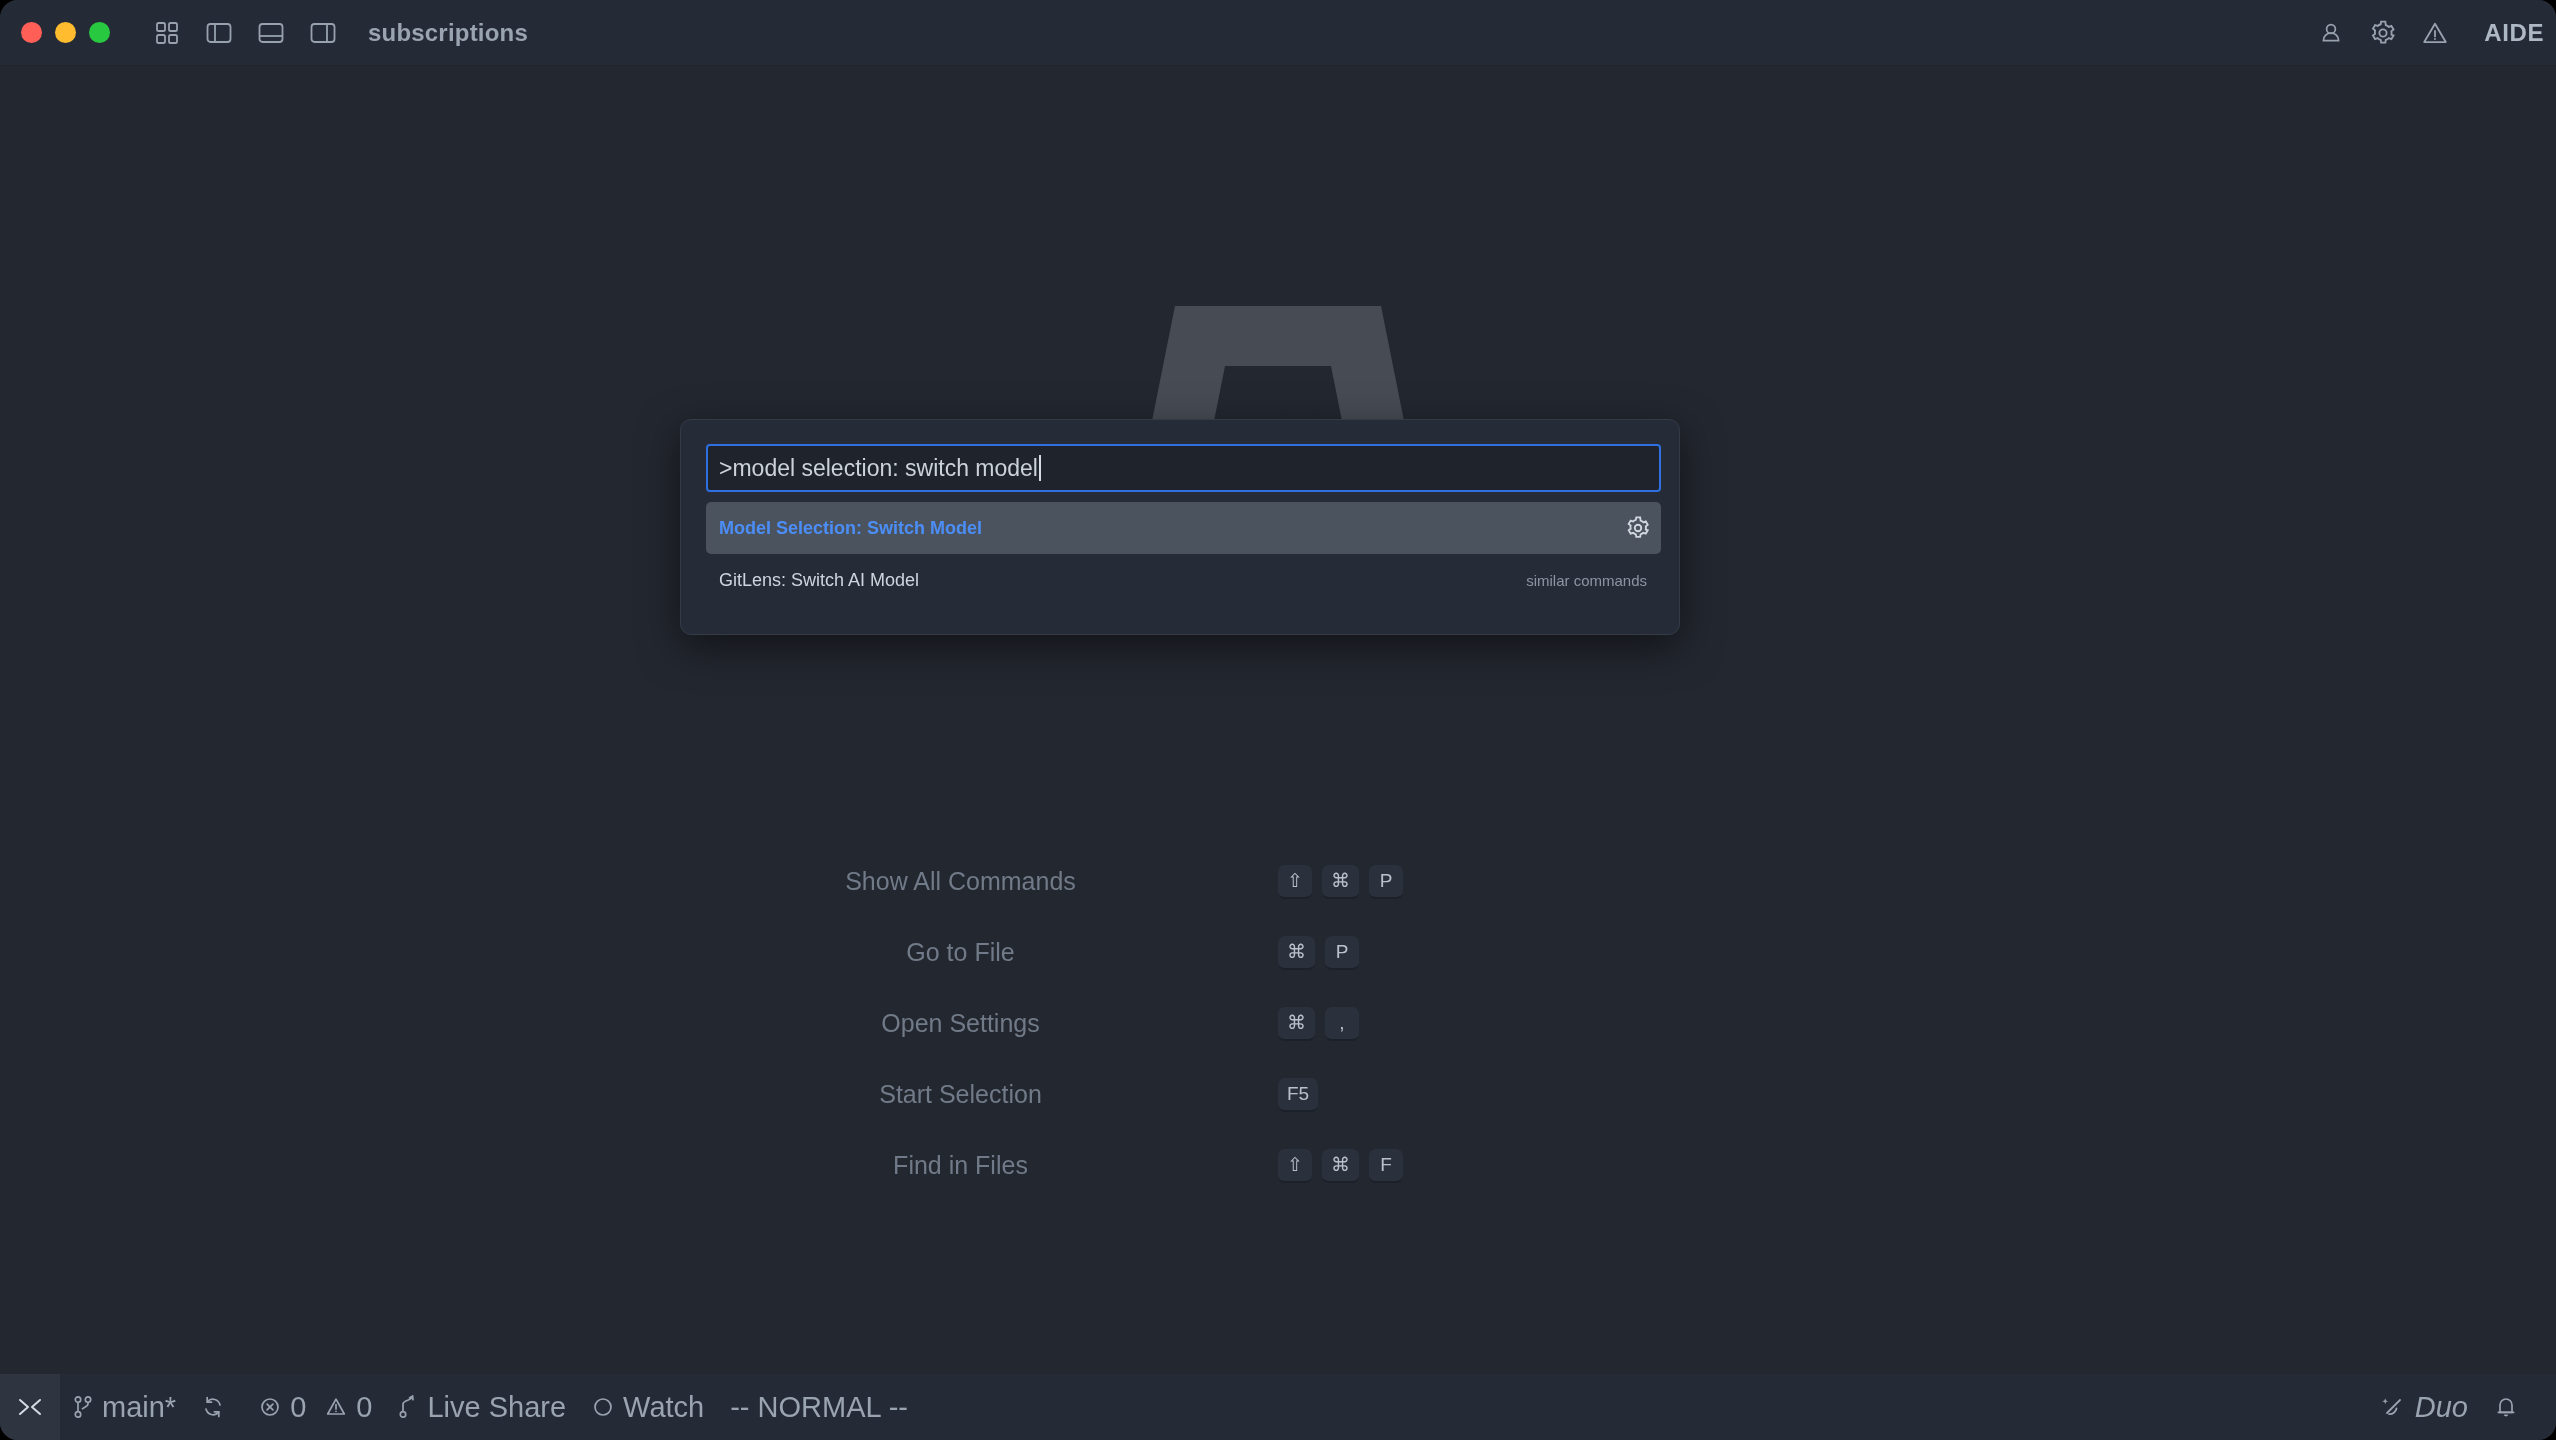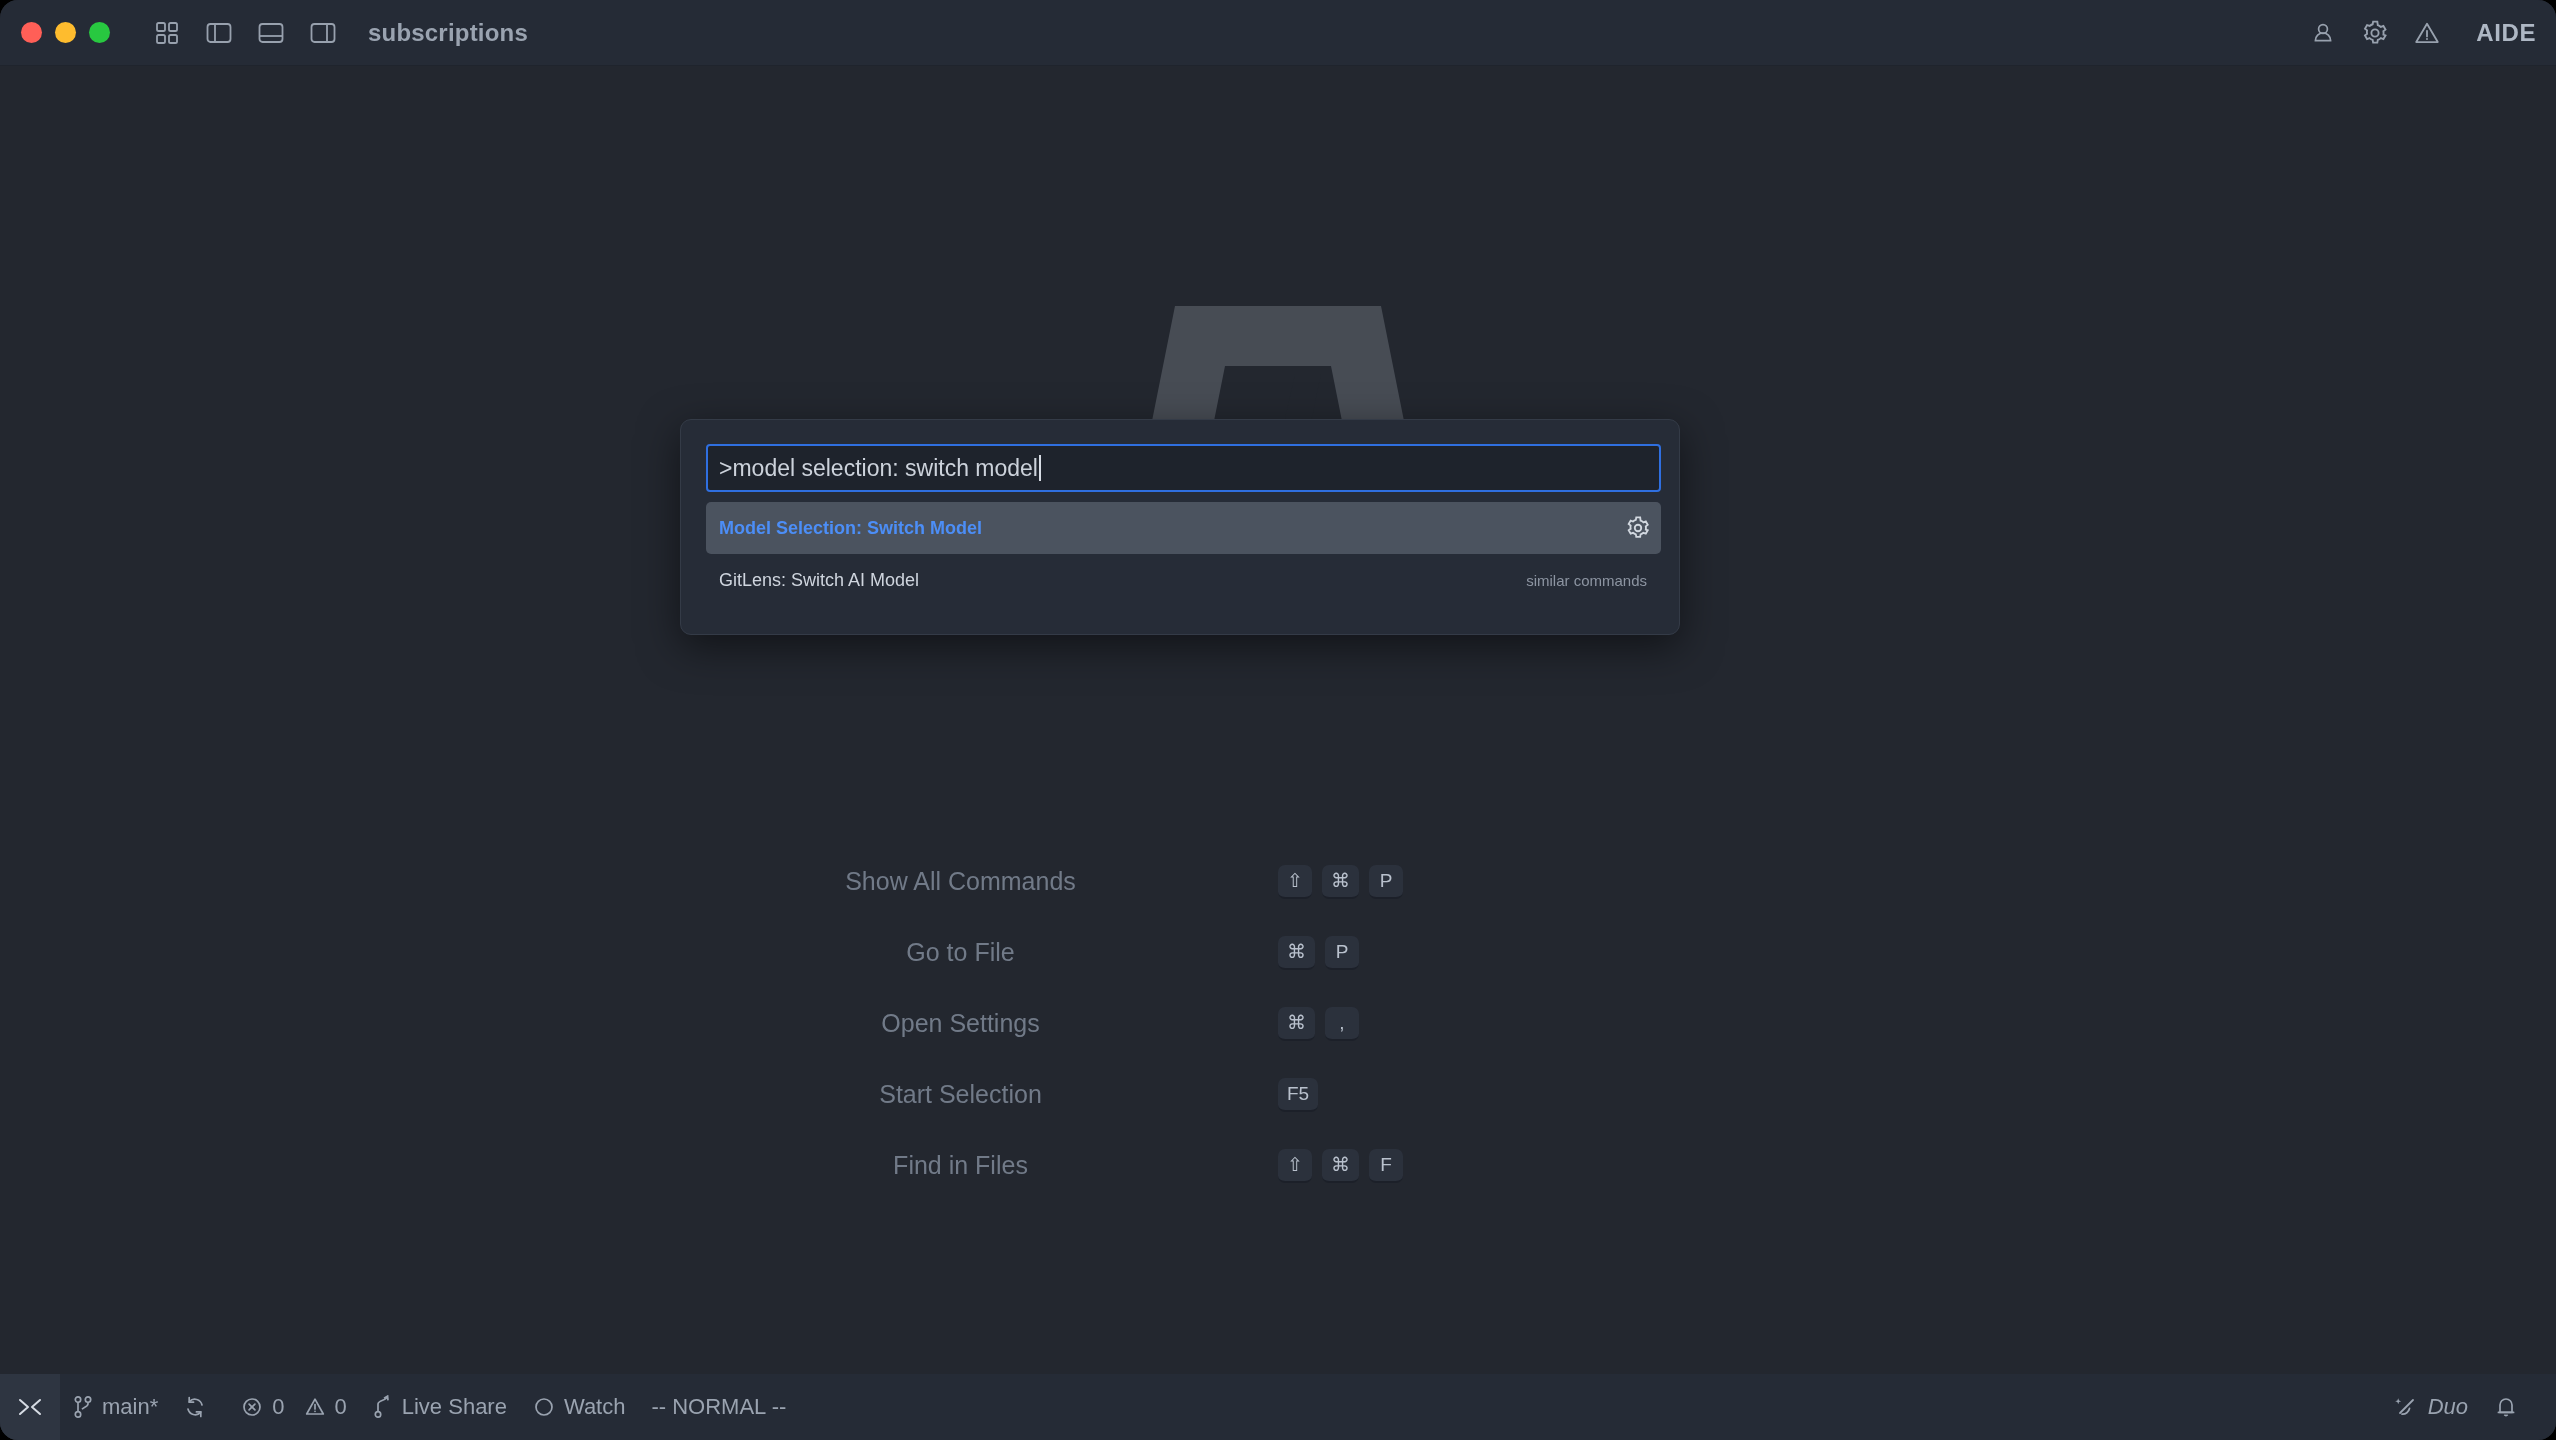--- a/index.html
+++ b/index.html
@@ -38,21 +38,21 @@
   #win-title {
     margin-left: 30px;
     font-size: 24px;
     font-weight: 600;
     color: #9aa3b0;
     letter-spacing: .2px;
   }
 
   .tb-right {
     position: absolute; right: 0; top: 0; height: 66px;
-    display: flex; align-items: center; gap: 18px; padding-right: 20px;
+    display: flex; align-items: center; gap: 18px; padding-right: 12px;
   }
   .tb-right .licon { width: 34px; height: 34px; }
   #aide-label {
     font-size: 24px; font-weight: 700; color: #aeb7c4; letter-spacing: .6px;
     margin-left: 14px;
   }
 
   
   #editor {
     position: absolute; top: 66px; left: 0;
@@ -139,21 +139,21 @@
   .pal-right { margin-left: auto; display: flex; align-items: center; }
   .pal-hint { font-size: 15px; color: #8d95a2; padding-right: 4px; }
   #pal-list { margin-top: 10px; }
 
   
   #statusbar {
     position: absolute; bottom: 0; left: 0;
     width: 2556px; height: 66px;
     background: #252b36;
     display: flex; align-items: center;
-    font-size: 22px; color: #9aa3b0;
+    font-size: 29px; color: #9aa3b0;
   }
   #remote-indicator {
     width: 60px; height: 66px;
     background: #2e3541;
     display: flex; align-items: center; justify-content: center;
     flex: 0 0 auto;
   }
   .sb-item {
     display: flex; align-items: center; gap: 9px;
     padding: 0 13px; height: 66px;

